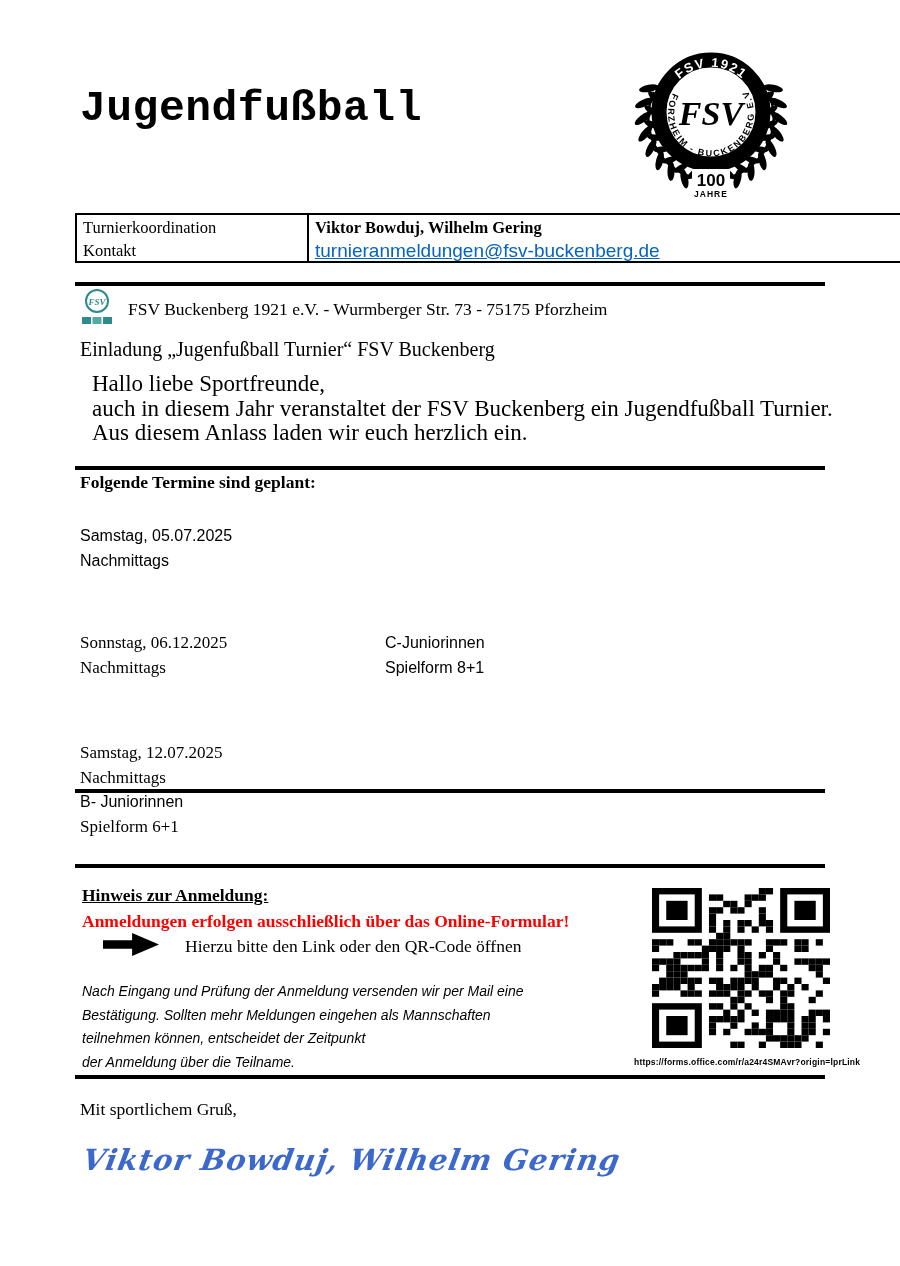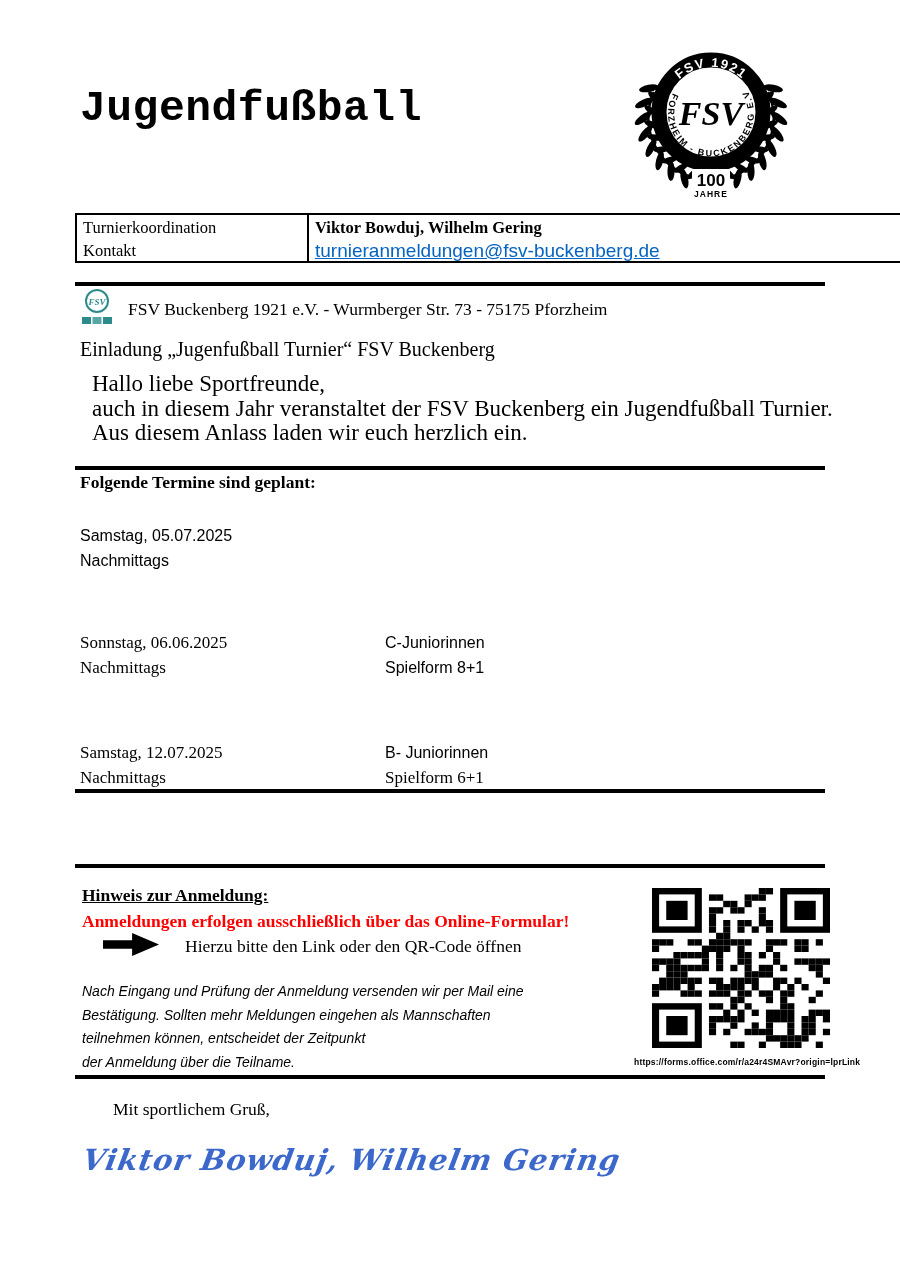--- a/index.html
+++ b/index.html
@@ -61,21 +61,21 @@
     left:82px; top:980px; width:560px;
     font-family:"Liberation Sans", sans-serif; font-size:14px; line-height:23.5px;font-style:italic;
   }
   .qr { left:652px; top:888px; }
   .qr-url {
     left:634px; top:1057px; font-family:"Liberation Sans", sans-serif;
     font-size:8.5px; font-weight:bold; letter-spacing:0.2px;
   }
 
   
-  .salutation { left:80px; top:1099px; font-size:17.5px;margin-left:33px; }
+  .salutation { left:80px; top:1099px; font-size:17.5px; }
   .signature {
     left:80px; top:1143px; font-size:29px; font-weight:bold; font-style:italic;
     color:#3c68cc; font-family:"DejaVu Serif", serif;
     transform:skewX(-10deg); transform-origin:left bottom; letter-spacing:1px;
   }
 </style>
 </head>
 <body>
 
 <div class="page">
@@ -178,30 +178,30 @@
 
   <div class="abs sched-entry" style="top:524px;">
     <div class="sched-left">
       <div class="sched-line f-sans">Samstag, 05.07.2025</div>
       <div class="sched-line f-sans">Nachmittags</div>
     </div>
   </div>
 
   <div class="abs sched-entry" style="top:631px;">
     <div class="sched-left">
-      <div class="sched-line f-serif">Sonnstag, 06.06.2025</div>
+      <div class="sched-line f-serif">Sonnstag, 06.12.2025</div>
       <div class="sched-line f-serif">Nachmittags</div>
     </div>
     <div class="sched-right">
       <div class="sched-line f-sans">C-Juniorinnen</div>
       <div class="sched-line f-sans">Spielform 8+1</div>
     </div>
   </div>
 
-  <div class="abs sched-entry" style="top:741px;">
+  <div class="abs sched-entry" style="top:741px;flex-direction:column;">
     <div class="sched-left">
       <div class="sched-line f-serif">Samstag, 12.07.2025</div>
       <div class="sched-line f-serif">Nachmittags</div>
     </div>
     <div class="sched-right">
       <div class="sched-line f-sans">B- Juniorinnen</div>
       <div class="sched-line f-serif">Spielform 6+1</div>
     </div>
   </div>
 

